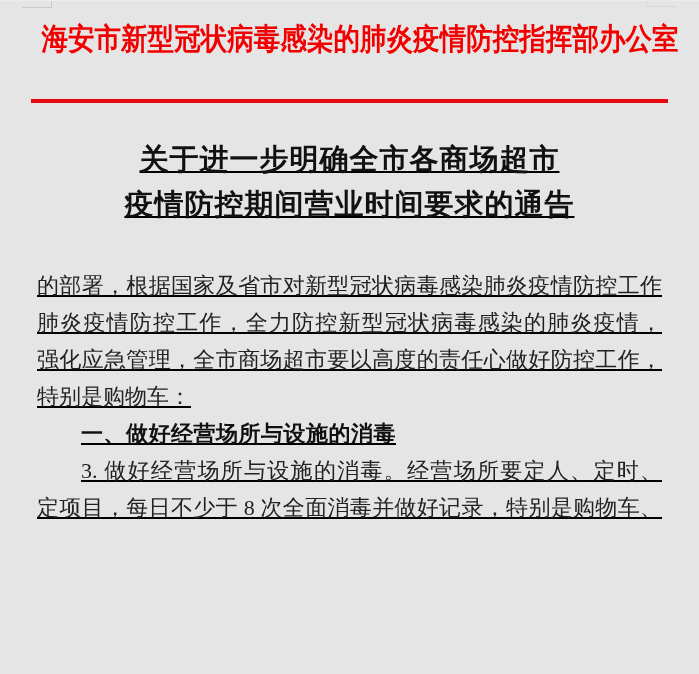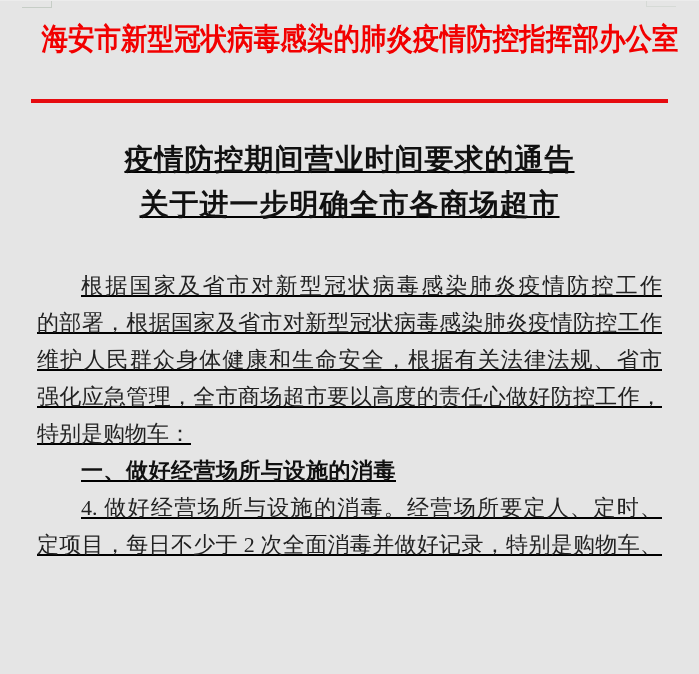--- a/index.html
+++ b/index.html
@@ -95,32 +95,31 @@
   <div class="crop-mark left"></div>
   <div class="crop-mark right"></div>
 
   <div class="org-name-wrap">
     <span class="org-name">海安市新型冠状病毒感染的肺炎疫情防控指挥部办公室</span>
   </div>
 
   <div class="red-rule"></div>
 
   <h1 class="doc-title">
+    <span class="title-line">关于进一步明确全市各商场超市</span>
     <span class="title-line">疫情防控期间营业时间要求的通告</span>
-    <span class="title-line">关于进一步明确全市各商场超市</span>
   </h1>
 
   <div class="body-text">
 
-    <div class="tline indent">根据国家及省市对新型冠状病毒感染肺炎疫情防控工作</div>
     <div class="tline">的部署，根据国家及省市对新型冠状病毒感染肺炎疫情防控工作</div>
-    <div class="tline">维护人民群众身体健康和生命安全，根据有关法律法规、省市</div>
+    <div class="tline">肺炎疫情防控工作，全力防控新型冠状病毒感染的肺炎疫情，</div>
     <div class="tline">强化应急管理，全市商场超市要以高度的责任心做好防控工作，</div>
     <div class="tline short">特别是购物车：</div>
 
     <div class="section-heading">一、做好经营场所与设施的消毒</div>
 
-    <div class="tline indent">4. 做好经营场所与设施的消毒。经营场所要定人、定时、</div>
-    <div class="tline">定项目，每日不少于 2 次全面消毒并做好记录，特别是购物车、</div>
+    <div class="tline indent">3. 做好经营场所与设施的消毒。经营场所要定人、定时、</div>
+    <div class="tline">定项目，每日不少于 8 次全面消毒并做好记录，特别是购物车、</div>
 
   </div>
 
 </div>
 
 </body></html>

